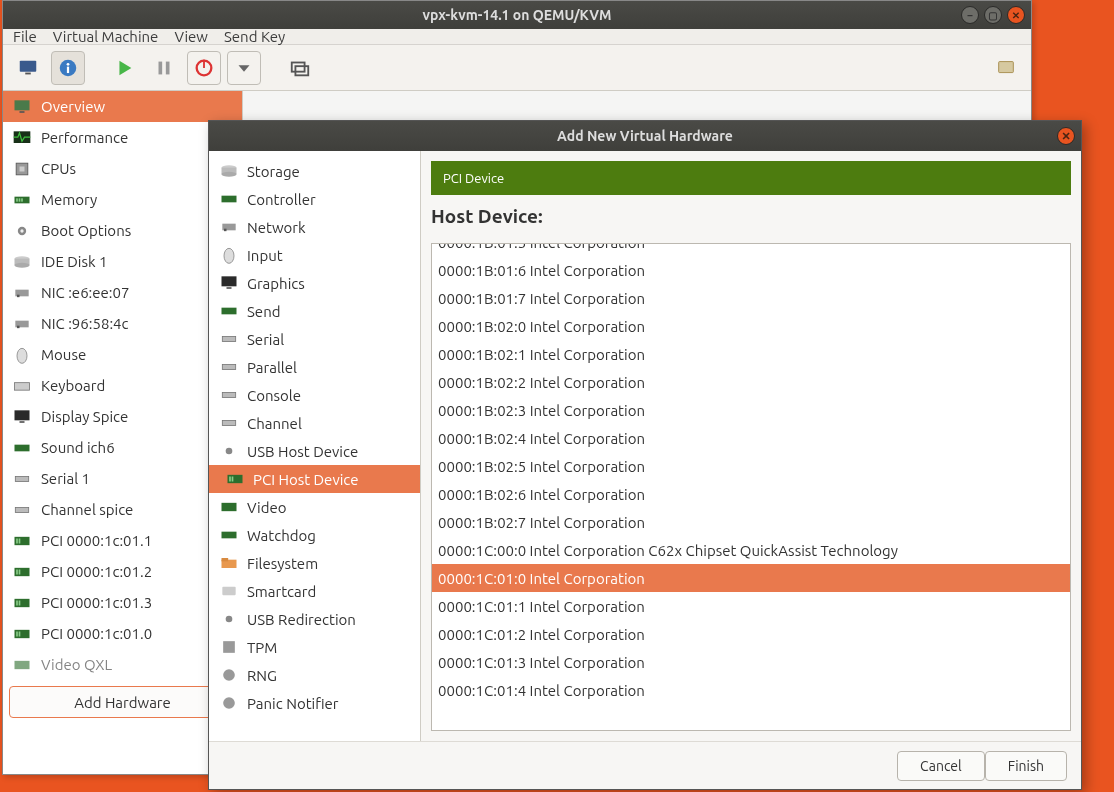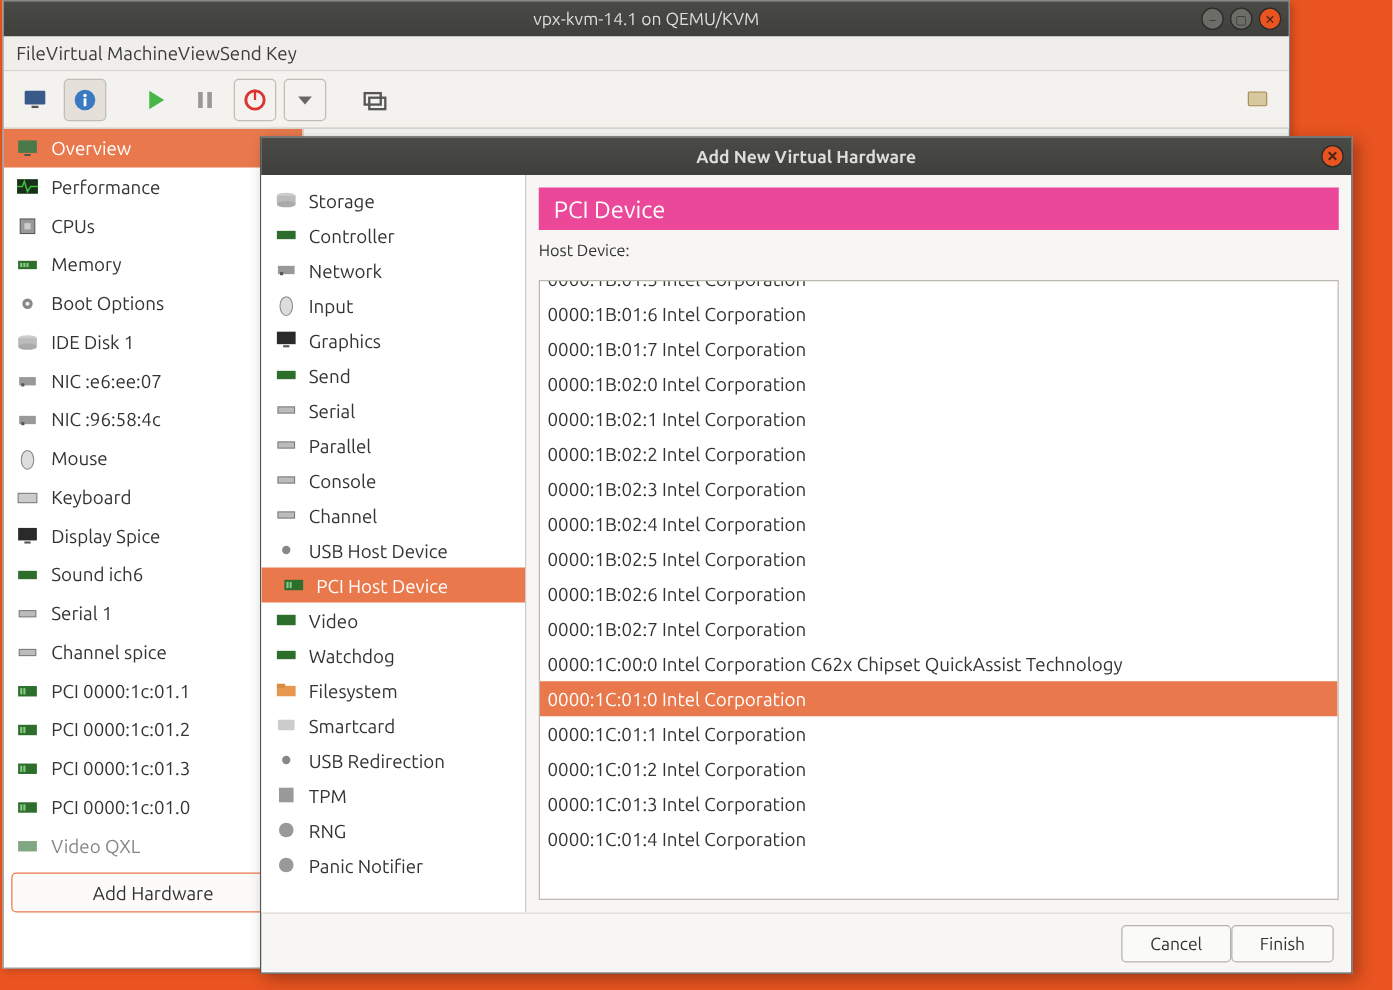--- a/index.html
+++ b/index.html
@@ -13,33 +13,33 @@
   border: 1px solid #888;
   box-shadow: 2px 2px 6px rgba(0,0,0,0.2);
   display: flex; flex-direction: column;
 }
 .titlebar {
   height: 28px;
   background: linear-gradient(#4a4a46, #3f3f3b);
   color: #ddd;
   display: flex; align-items: center; justify-content: center;
   position: relative;
-  font-weight: 400; font-size: 14px;
+  font-weight: 700; font-size: 14px;
 }
 .win-controls { position: absolute; right: 6px; display: flex; gap: 5px; }
 .win-btn { width: 18px; height: 18px; border-radius: 9px; border: 1px solid #2a2a28; display:flex;align-items:center;justify-content:center; font-size:10px; color:#333; }
 .win-btn.min { background: #6d6d68; }
 .win-btn.max { background: #6d6d68; }
 .win-btn.close { background: #e95420; color:#4a2412; }
 
 .menubar {
-  height: 28px;
+  height: 16px;
   background: #f0eeea;
   border-bottom: 1px solid #d6d3cf;
-  display:flex; align-items:center; gap: 0;
+  display:flex; align-items:center; gap: 16px;
   padding: 0 10px;
   font-size: 15px; color: #3c3c3c;
 }
 .toolbar {
   height: 46px;
   background: #f4f2ee;
   border-bottom: 1px solid #cfccc4;
   display: flex; align-items: center;
   padding: 0 8px; gap: 6px;
 }
@@ -58,21 +58,21 @@
 .sb-item { height: 31px; display:flex; align-items:center; gap:8px; padding: 0 8px; font-size:15px; color:#333; cursor:pointer; }
 .sb-item.selected { background: #e9794d; color:#fff; }
 .sb-icon { width:22px; height:22px; display:flex;align-items:center;justify-content:center; font-size:14px; }
 .sb-item:last-child { opacity:0.6; }
 
 .add-hw-btn { margin: 6px; height: 32px; border: 1px solid #e9794d; border-radius: 4px; background: #fcfbfa; display:flex; align-items:center;justify-content:center; font-size:15px; color:#333; cursor:pointer; }
 
 
 .dialog {
   position:absolute;
-  left: 208px; top: 109px;
+  left: 208px; top: 120px;
   width: 874px; height: 670px;
   background: #f7f6f4;
   border: 1px solid #555;
   box-shadow: 4px 4px 12px rgba(0,0,0,0.3);
   display:flex; flex-direction:column;
 }
 .dlg-title {
   height: 30px;
   background: linear-gradient(#4a4a46, #3f3f3b);
   color:#ddd; font-weight:600; font-size:14px;
@@ -80,22 +80,22 @@
   position:relative;
 }
 .dlg-close { position:absolute; right:6px; width:18px;height:18px;border-radius:9px;background:#e95420;color:#4a2412;display:flex;align-items:center;justify-content:center;font-size:11px;border:1px solid #2a2a28; }
 .dlg-body { flex:1; display:flex; overflow:hidden; }
 .dlg-left { width: 212px; border-right: 1px solid #cfccc4; background:#fff; padding-top:6px; overflow-y:auto; }
 .dl-item { height:28px; display:flex; align-items:center; gap:8px; padding: 0 10px; font-size:15px; color:#333; cursor:pointer;}
 .dl-item.selected { background: #e9794d; color:#fff;padding-left:16px; }
 .dl-icon { width:20px;height:20px;display:flex;align-items:center;justify-content:center;font-size:13px;color:#666; }
 .dl-item.selected .dl-icon { color:#fff; }
 .dlg-right { flex:1; display:flex; flex-direction:column; padding: 10px; }
-.panel-header { height: 34px; background:#ec4899; color:#fff; display:flex;align-items:center; padding:0 12px; font-size:19px; }
-.host-label { margin-top:10px; font-size:13px; color:#333; }
+.panel-header { height: 34px; background:#4d7c0f; color:#fff; display:flex;align-items:center; padding:0 12px; font-size:13px; }
+.host-label { margin-top:10px; font-size:19px; color:#333;font-weight:bold; }
 .device-list { flex:1; border:1px solid #bcb8b0; margin-top:16px; background:#fff; overflow-y:hidden; font-size:15px; color:#333; }
 .dev-row { height:28px; display:flex;align-items:center; padding:0 6px; cursor:pointer; }
 .dev-row.selected { background:#e9794d; color:#fff; }
 .dlg-footer { height:48px; display:flex; justify-content:flex-end; align-items:center; padding:0 14px; border-top:1px solid #dedbd5; }
 .dlg-btn { height:30px; padding:0 22px; border:1px solid #b7b3ab; border-radius:4px; background:#fafaf8; font-size:14px; color:#333; cursor:pointer; }
 
 </style>
 </head>
 <body>
 

